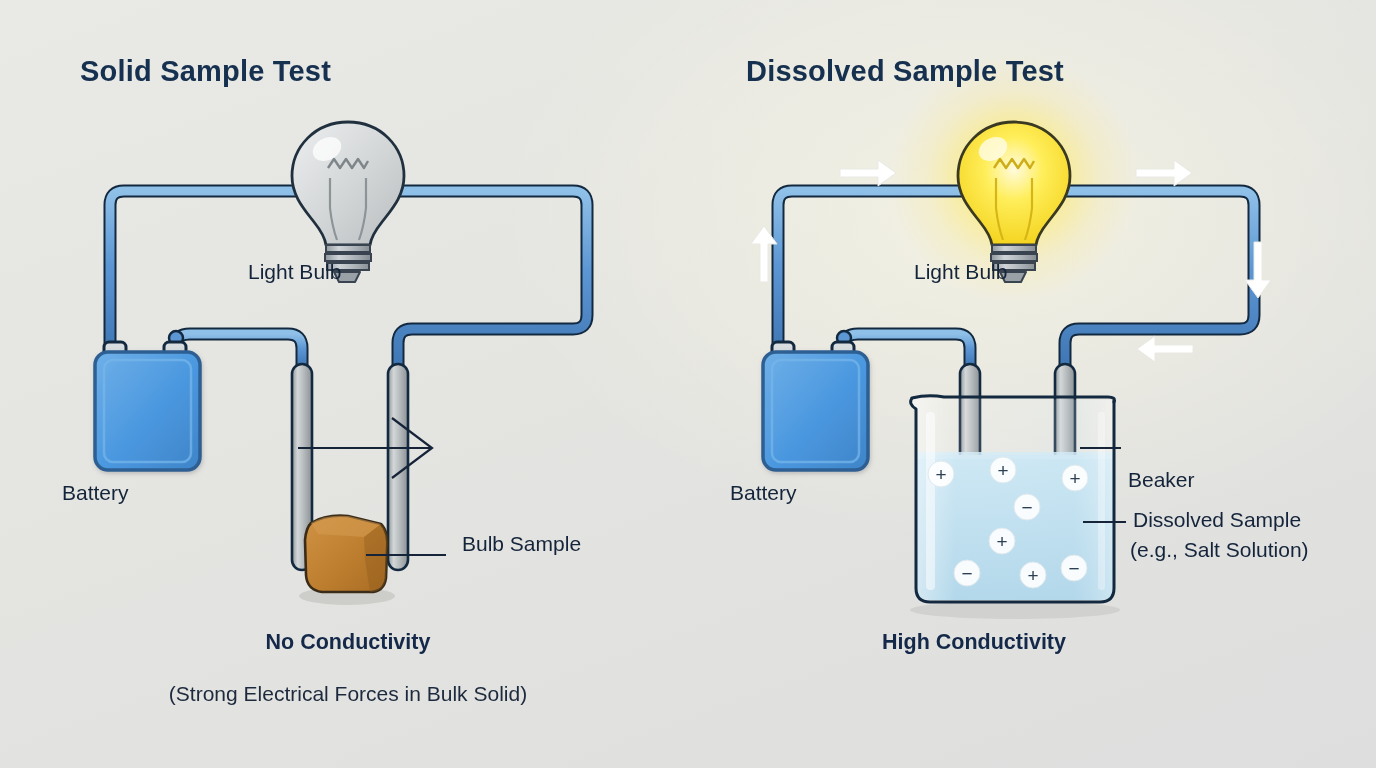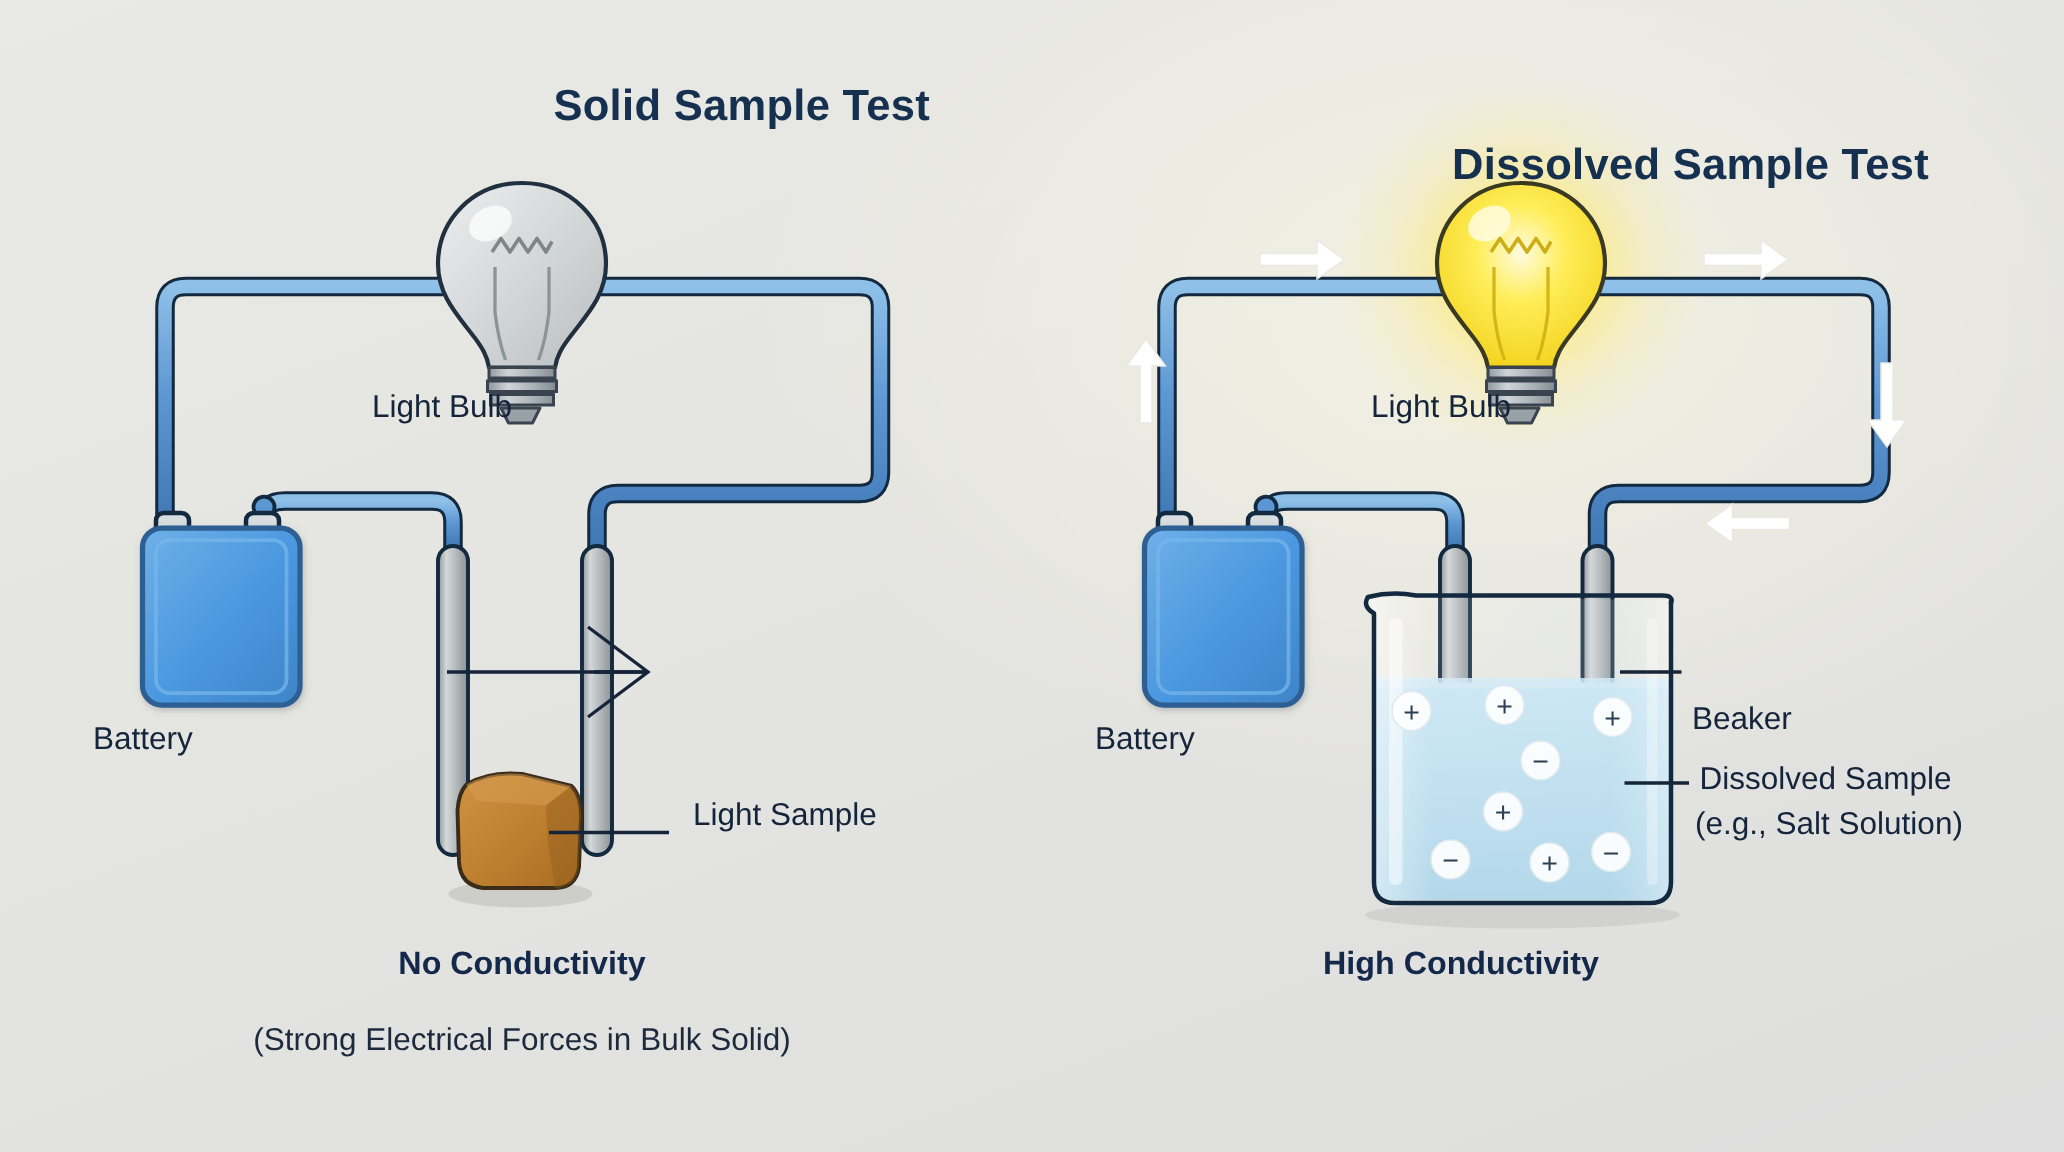--- a/index.html
+++ b/index.html
@@ -10,21 +10,21 @@
   }
   #stage{position:relative;width:1376px;height:768px;
     background:
       radial-gradient(ellipse 900px 600px at 72% 28%, rgba(255,252,228,0.55) 0%, rgba(255,252,228,0.0) 55%),
       linear-gradient(160deg,#e9e9e5 0%,#e4e4e1 45%,#dedede 100%);
   }
   .svg-layer{position:absolute;inset:0;width:1376px;height:768px;}
   .txt{position:absolute;color:#10243f;white-space:pre;}
   .panel-title{
     font-size:29px;font-weight:700;color:#16304f;letter-spacing:.2px;
-    text-align:right;
+    text-align:left;
   }
   .lbl{font-size:21px;color:#14243a;text-align:left;}
   .lbl-l{font-size:21px;color:#14243a;text-align:left;}
   .cap-bold{font-size:21.5px;font-weight:700;color:#14294a;text-align:center;}
   .cap-sub{font-size:21px;color:#1d2a3d;text-align:center;}
 </style>
 </head>
 <body>
 
 <div id="stage">
@@ -273,26 +273,26 @@
       </g>
   </svg>
 
   <div class="txt panel-title" style="left:80px;top:55px;width:540px;">Solid Sample Test</div>
 
   <div class="txt lbl" style="left:248px;top:260px;width:200px;">Light Bulb</div>
 
   <div class="txt lbl" style="left:62px;top:481px;width:172px;">Battery</div>
 
 
-  <div class="txt lbl-l" style="left:462px;top:532px;width:260px;">Light Sample</div>
+  <div class="txt lbl-l" style="left:462px;top:532px;width:260px;">Bulb Sample</div>
 
   <div class="txt cap-bold" style="left:88px;top:630px;width:520px;">No Conductivity</div>
   <div class="txt cap-sub" style="left:68px;top:682px;width:560px;">(Strong Electrical Forces in Bulk Solid)</div>
 
-  <div class="txt panel-title" style="left:746px;top:55px;width:540px;margin-top:39px;">Dissolved Sample Test</div>
+  <div class="txt panel-title" style="left:746px;top:55px;width:540px;">Dissolved Sample Test</div>
 
   <div class="txt lbl" style="left:914px;top:260px;width:200px;">Light Bulb</div>
 
   <div class="txt lbl" style="left:730px;top:481px;width:172px;">Battery</div>
 
   <div class="txt lbl-l" style="left:1128px;top:436px;width:220px;margin-top:32px;">Beaker</div>
 
   <div class="txt lbl-l" style="left:1133px;top:508px;width:260px;">Dissolved Sample</div>
   <div class="txt lbl-l" style="left:1130px;top:538px;width:280px;">(e.g., Salt Solution)</div>
 

